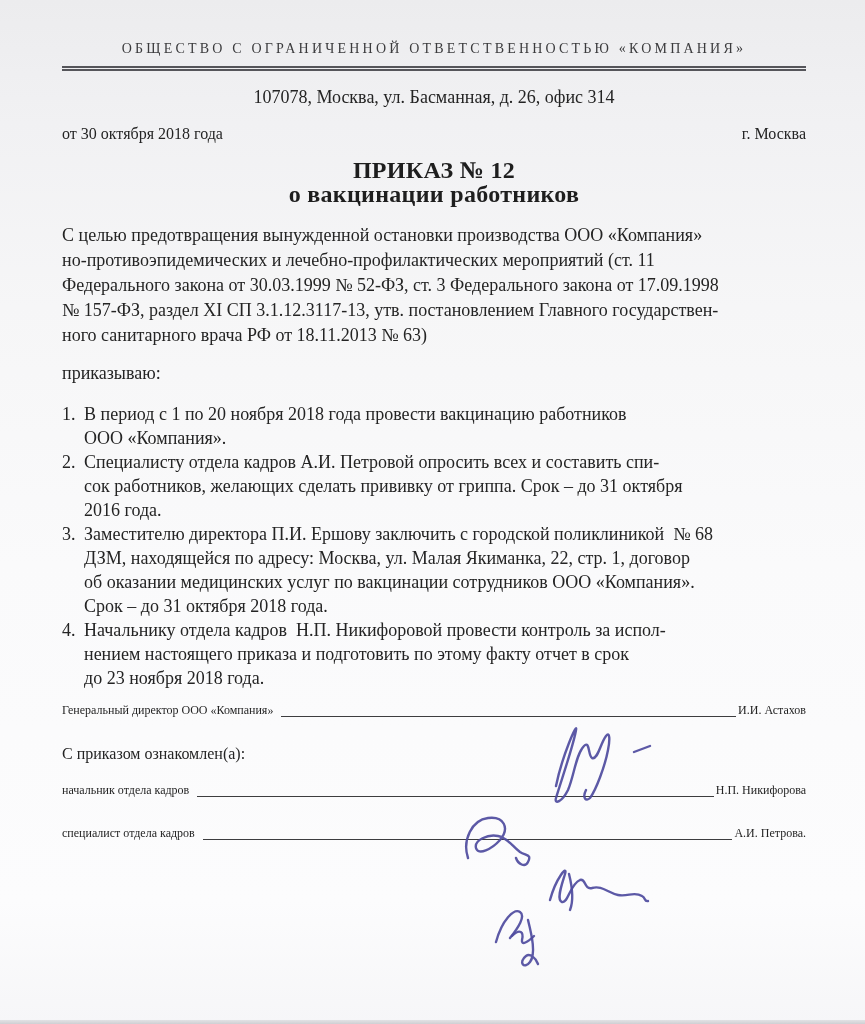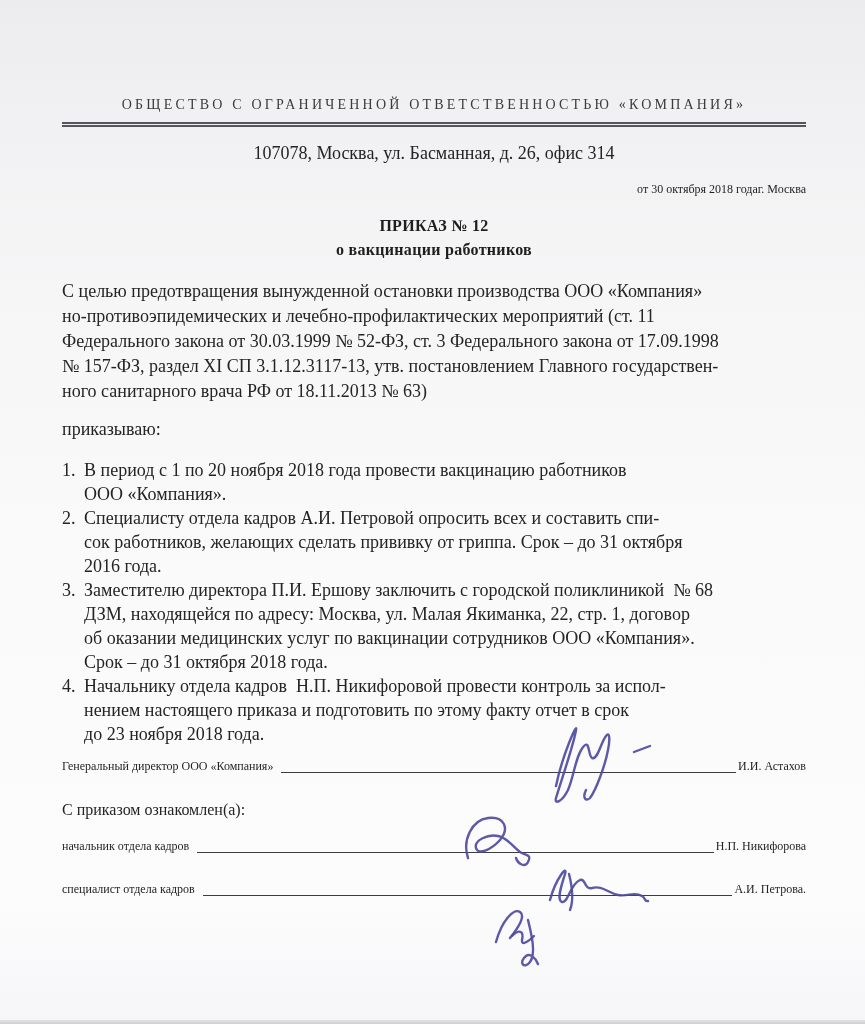--- a/index.html
+++ b/index.html
@@ -8,23 +8,22 @@
     width: 865px;
     height: 1024px;
     overflow: hidden;
     font-family: "Liberation Serif", "DejaVu Serif", serif;
     color: #242424;
     background: linear-gradient(180deg,
       #ececee 0%, #f1f1f3 12%, #f6f6f7 30%,
       #fafafb 55%, #fcfcfd 88%, #f6f6f8 100%);
   }
   .content {
-    padding: 64px 59px 0 62px;
+    padding: 40px 59px 0 62px;
     overflow: hidden;
-    margin-top: 32px;
   }
   .org-name {
     text-align: center;
     font-size: 14px;
     line-height: 18px;
     letter-spacing: 3.2px;
     color: #3b3b3d;
     white-space: nowrap;
   }
   .rule {
@@ -32,27 +31,27 @@
     height: 5px;
     border-top: 2px solid #55555a;
     border-bottom: 2px solid #55555a;
     box-sizing: border-box;
   }
   .center-block { margin-top: 14px; text-align: center; }
   .center-line { font-size: 18px; line-height: 25px; }
   .date-row {
     margin-top: 13px;
     display: flex;
-    justify-content: flex-end;
-    font-size: 12px;
+    justify-content: space-between;
+    font-size: 16px;
     line-height: 21px;
   }
   .title-block { margin-top: 14px; text-align: center; }
   .doc-title, .doc-subtitle {
-    font-size: 16px;
+    font-size: 24px;
     line-height: 24px;
     font-weight: 700;
     color: #1e1e1e;
     letter-spacing: 0.3px;
   }
   .preamble { margin-top: 17px; font-family: Liberation Serif, serif; }
   .line { font-size: 18px; line-height: 25px; white-space: pre; }
   .order-word { margin-top: 13px; font-size: 18px; line-height: 25px; }
   .items { margin-top: 16px; }
   .item { display: flex; }

